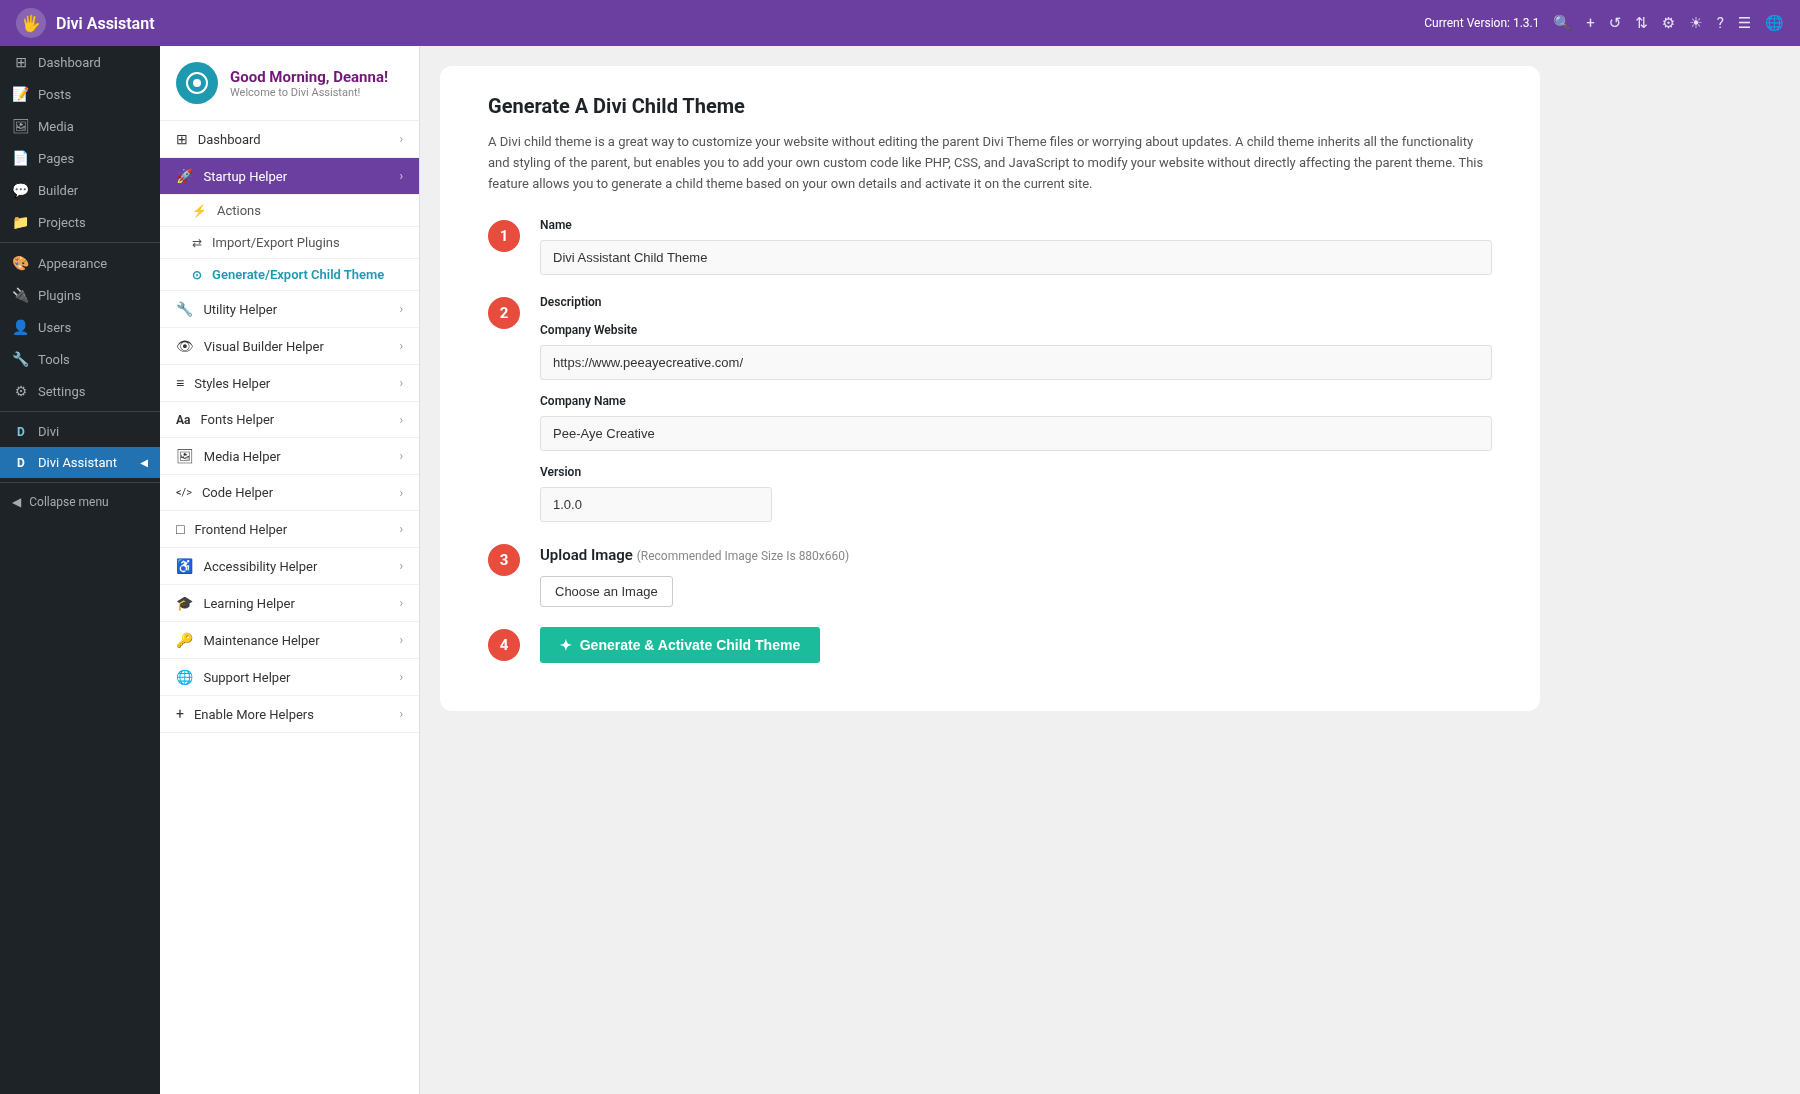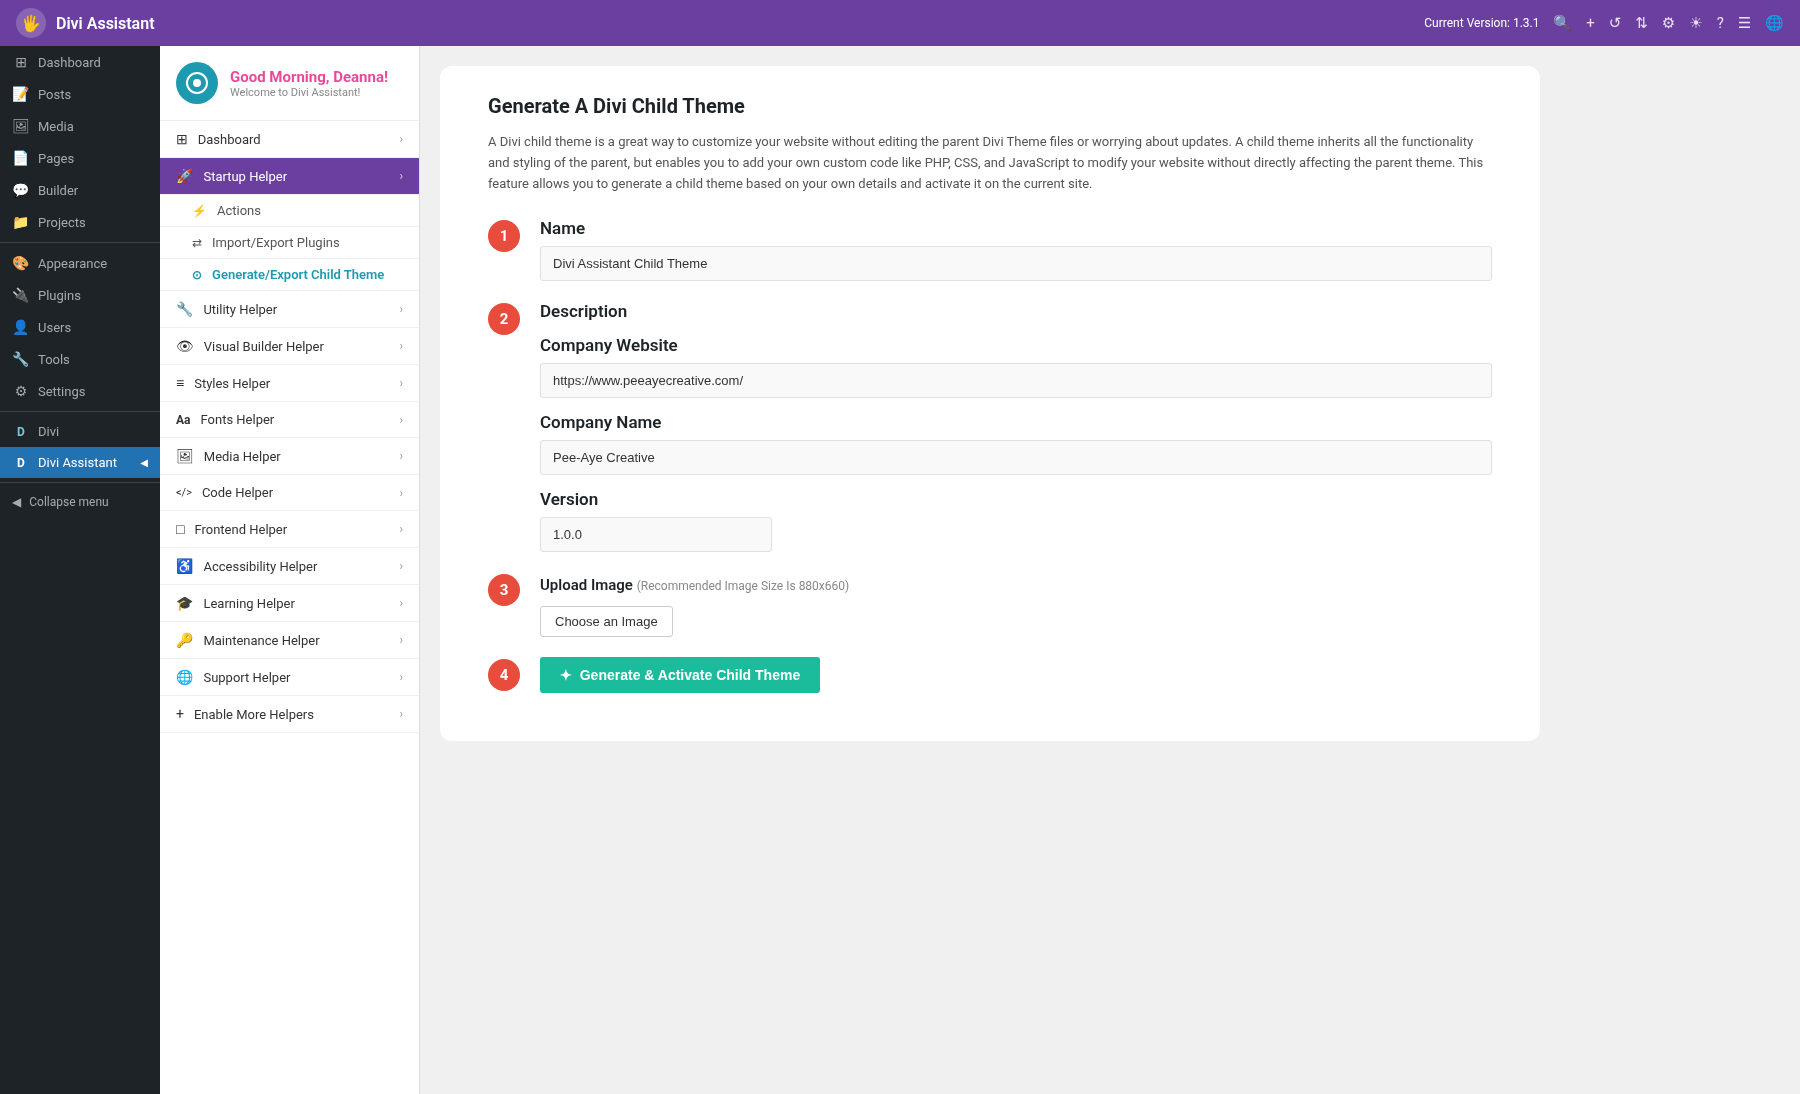--- a/index.html
+++ b/index.html
@@ -107,21 +107,21 @@
       display: flex;
       align-items: center;
       justify-content: center;
       color: white;
       font-size: 18px;
       flex-shrink: 0;
     }
     .plugin-header .greeting {
       font-size: 15px;
       font-weight: 700;
-      color: #ec4899;
+      color: #701a75;
     }
     .plugin-header .welcome {
       font-size: 11px;
       color: #888;
     }
 
     .sidebar-menu-item {
       display: flex;
       align-items: center;
       justify-content: space-between;
@@ -191,21 +191,21 @@
       display: flex;
       align-items: center;
       justify-content: center;
       flex-shrink: 0;
       margin-top: 2px;
     }
     .form-section {
       flex: 1;
     }
     .form-label {
-      font-size: 17px;
+      font-size: 12px;
       font-weight: 600;
       color: #1d2327;
       margin-bottom: 8px;
       display: block;
     }
     .form-input {
       width: 100%;
       padding: 9px 12px;
       border: 1px solid #e0e0e0;
       border-radius: 3px;

